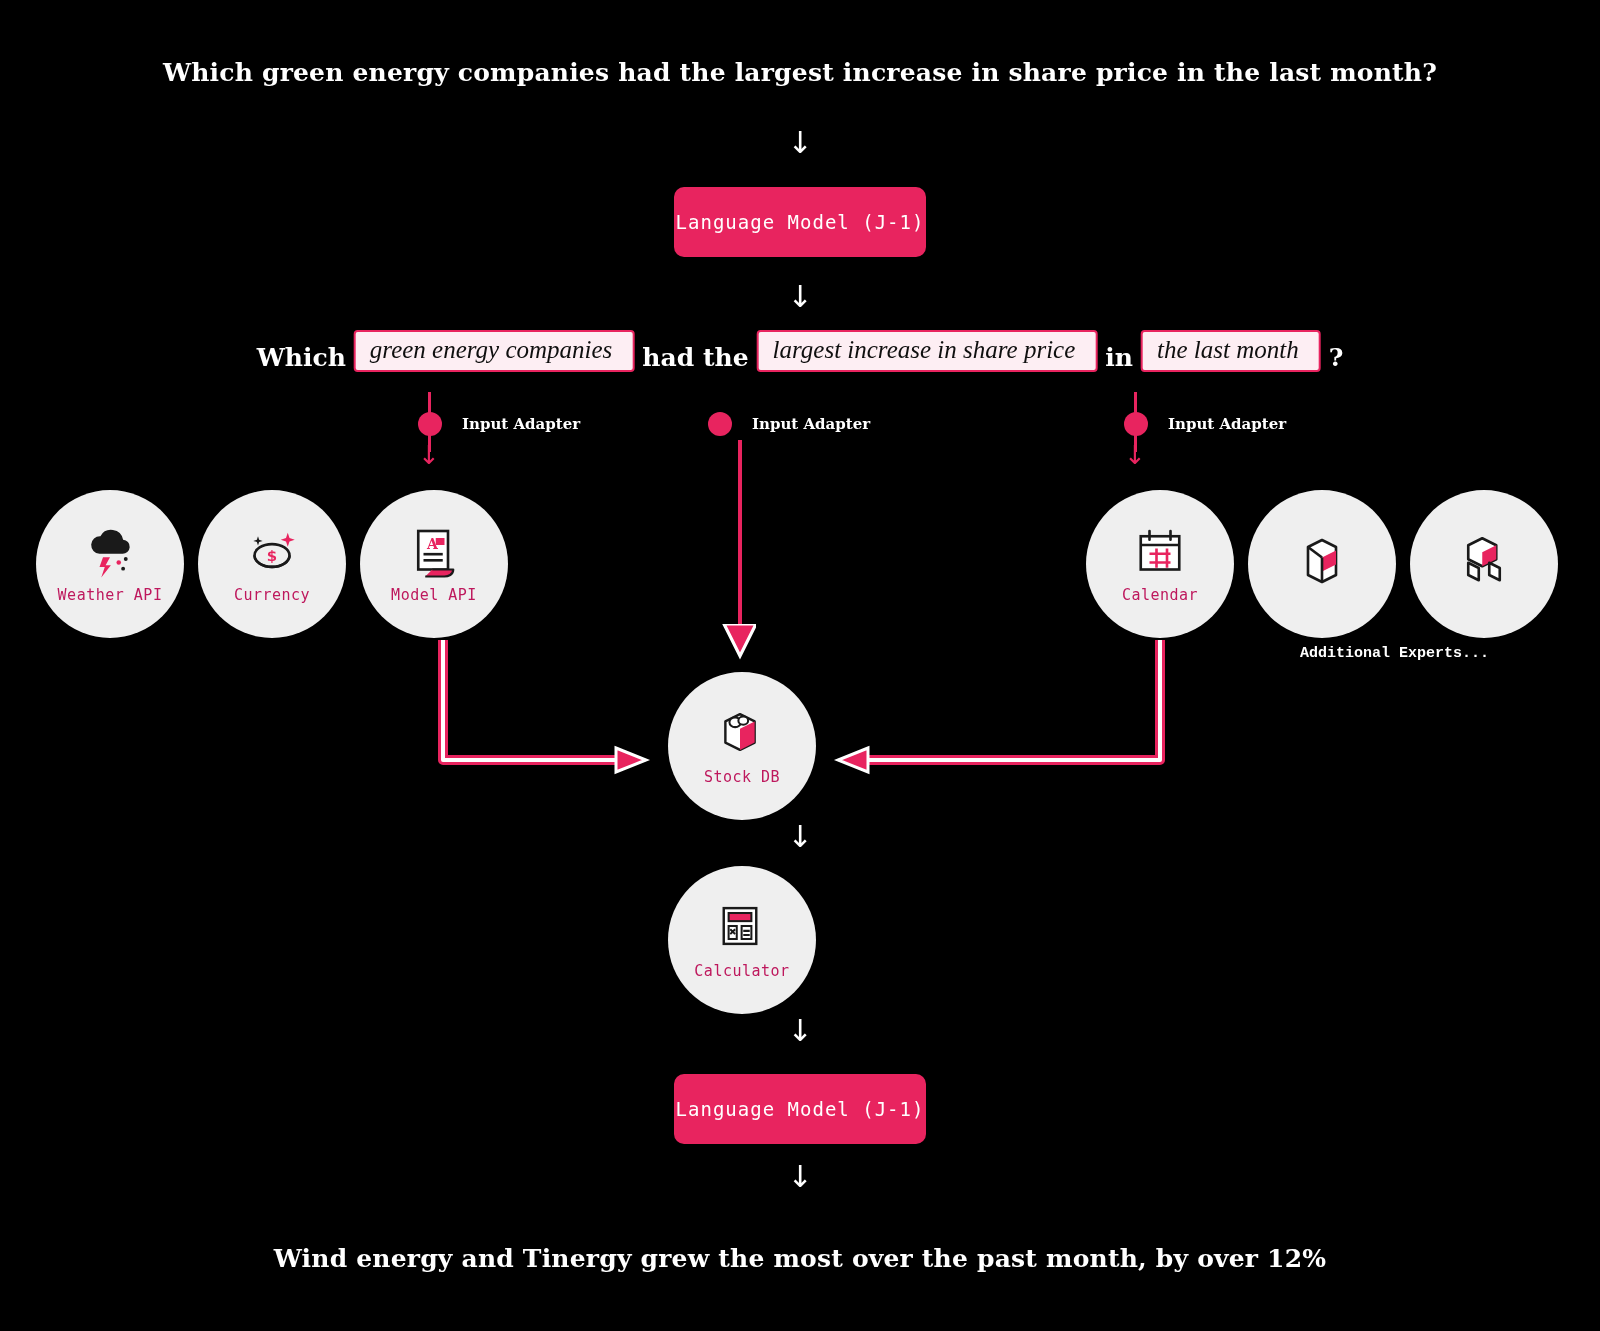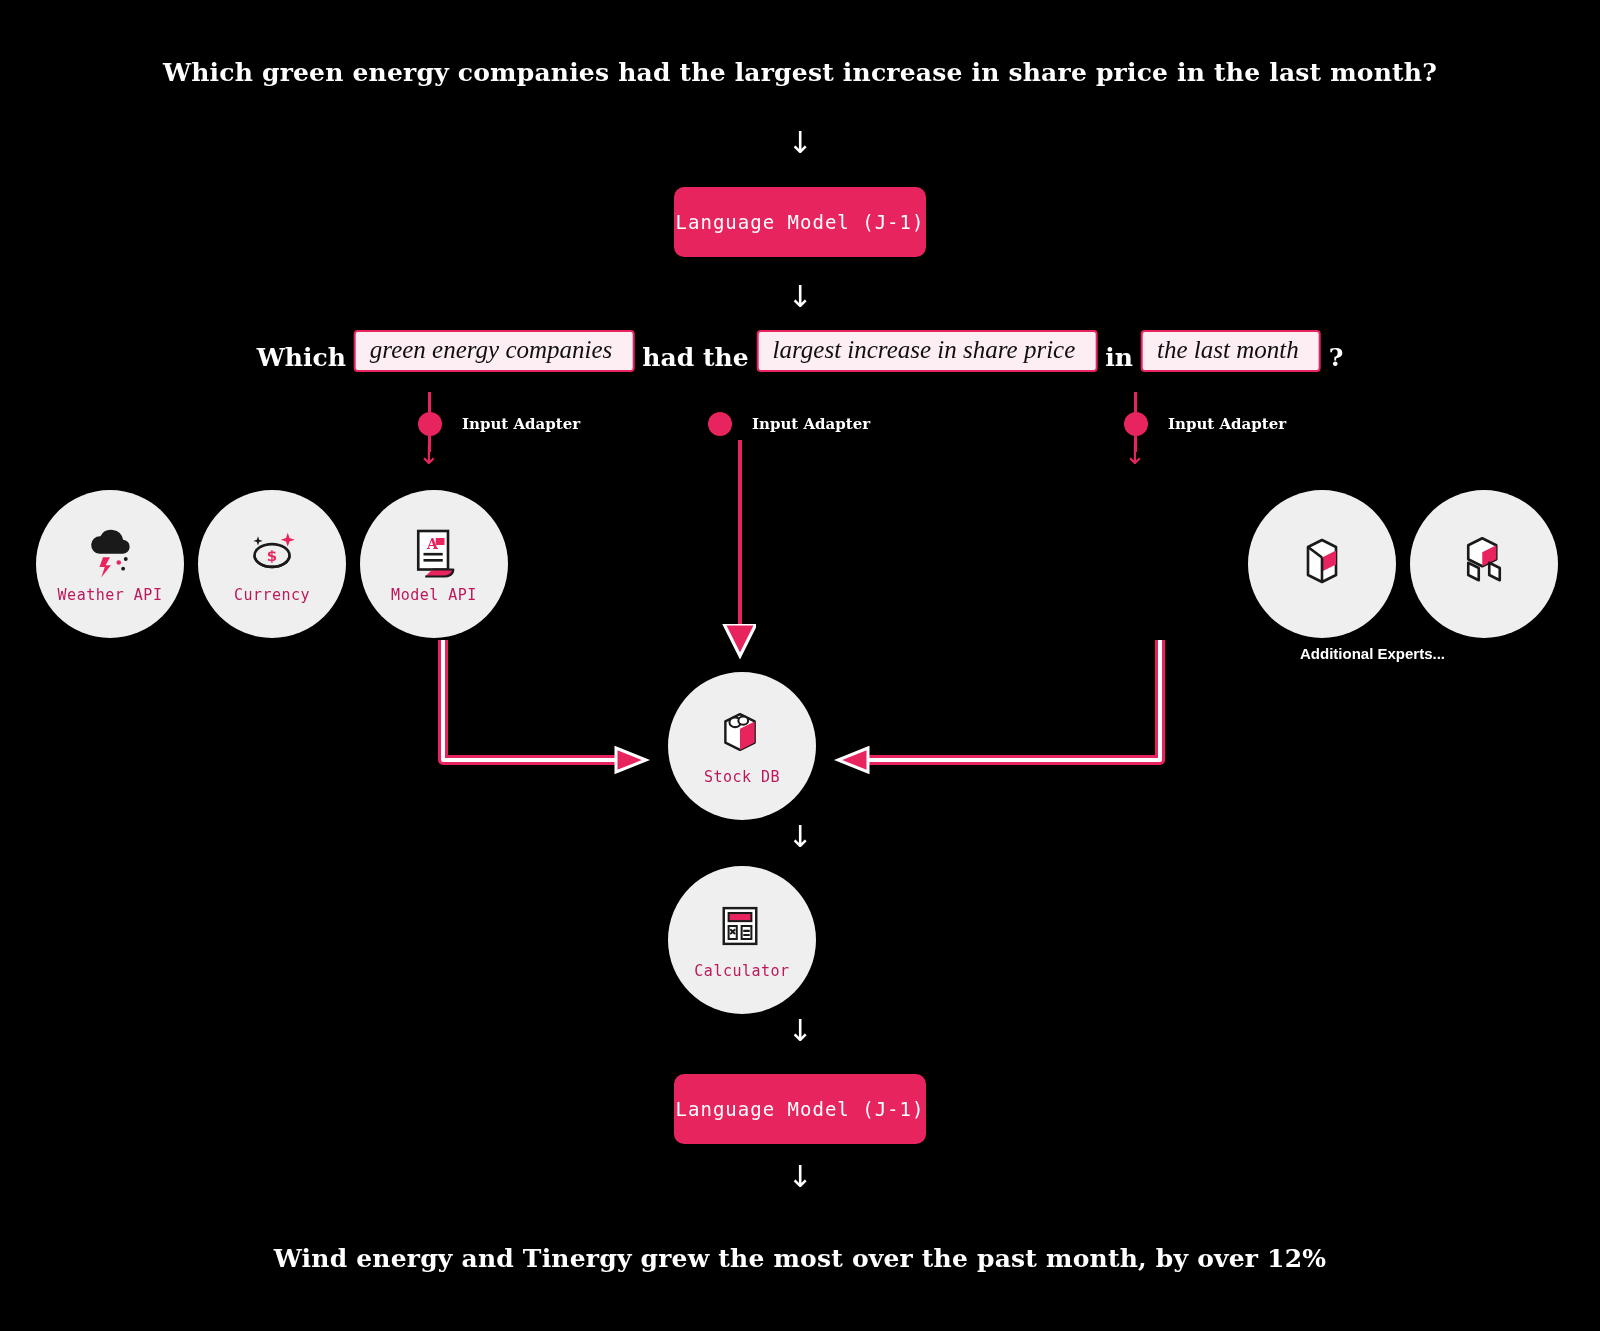--- a/index.html
+++ b/index.html
@@ -144,21 +144,21 @@
   .tool .glyph {
     width: 56px;
     height: 56px;
     display: block;
   }
   .node-big {
     width: 148px;
     height: 148px;
   }
   .additional {
-    font-family: Liberation Sans, sans-serif;
+    font-family: Liberation Mono, monospace;
     font-weight: 700;
     font-size: 15px;
     color: #ffffff;
     white-space: nowrap;
   }
 
   
   svg.routes {
     position: absolute;
     left: 0;
@@ -257,20 +257,31 @@
         <text x="24" y="28" font-family="DejaVu Serif" font-size="16" font-weight="bold" fill="#e8245f">A</text>
         <rect x="34" y="16" width="10" height="8" fill="#e8245f"></rect>
         <rect x="20" y="33" width="22" height="3" fill="#1a1a1a"></rect>
         <rect x="20" y="40" width="22" height="3" fill="#1a1a1a"></rect>
         <path d="M30 52h24c0 6-6 8-10 8H22" fill="#e8245f" stroke="#1a1a1a" stroke-width="2.5" stroke-linejoin="round"></path>
       </svg>
     </span>
     <span class="label">Model API</span>
   </div>
 
+  <div class="abs tool" style="left:1086px; top:490px;">
+    <span class="glyph">
+      <svg viewBox="0 0 64 64" width="56" height="56">
+        <rect x="10" y="14" width="44" height="38" fill="#ffffff" stroke="#1a1a1a" stroke-width="3"></rect>
+        <path d="M10 24h44" stroke="#1a1a1a" stroke-width="3"></path>
+        <path d="M20 8v10M44 8v10" stroke="#1a1a1a" stroke-width="3" stroke-linecap="round"></path>
+        <path d="M20 34h24M20 44h24M28 28v22M40 28v22" stroke="#e8245f" stroke-width="3"></path>
+      </svg>
+    </span>
+    <span class="label">Calendar</span>
+  </div>
 
   <div class="abs tool" style="left:1248px; top:490px;">
     <span class="glyph">
       <svg viewBox="0 0 64 64" width="56" height="56">
         <path d="M32 8l16 8v32l-16 8-16-8V16z" fill="#ffffff" stroke="#1a1a1a" stroke-width="3" stroke-linejoin="round"></path>
         <path d="M32 28l16-8v16l-16 8z" fill="#e8245f"></path>
         <path d="M32 28v28" stroke="#1a1a1a" stroke-width="3"></path>
         <path d="M16 16l16 12" stroke="#1a1a1a" stroke-width="3"></path>
       </svg>
     </span>

